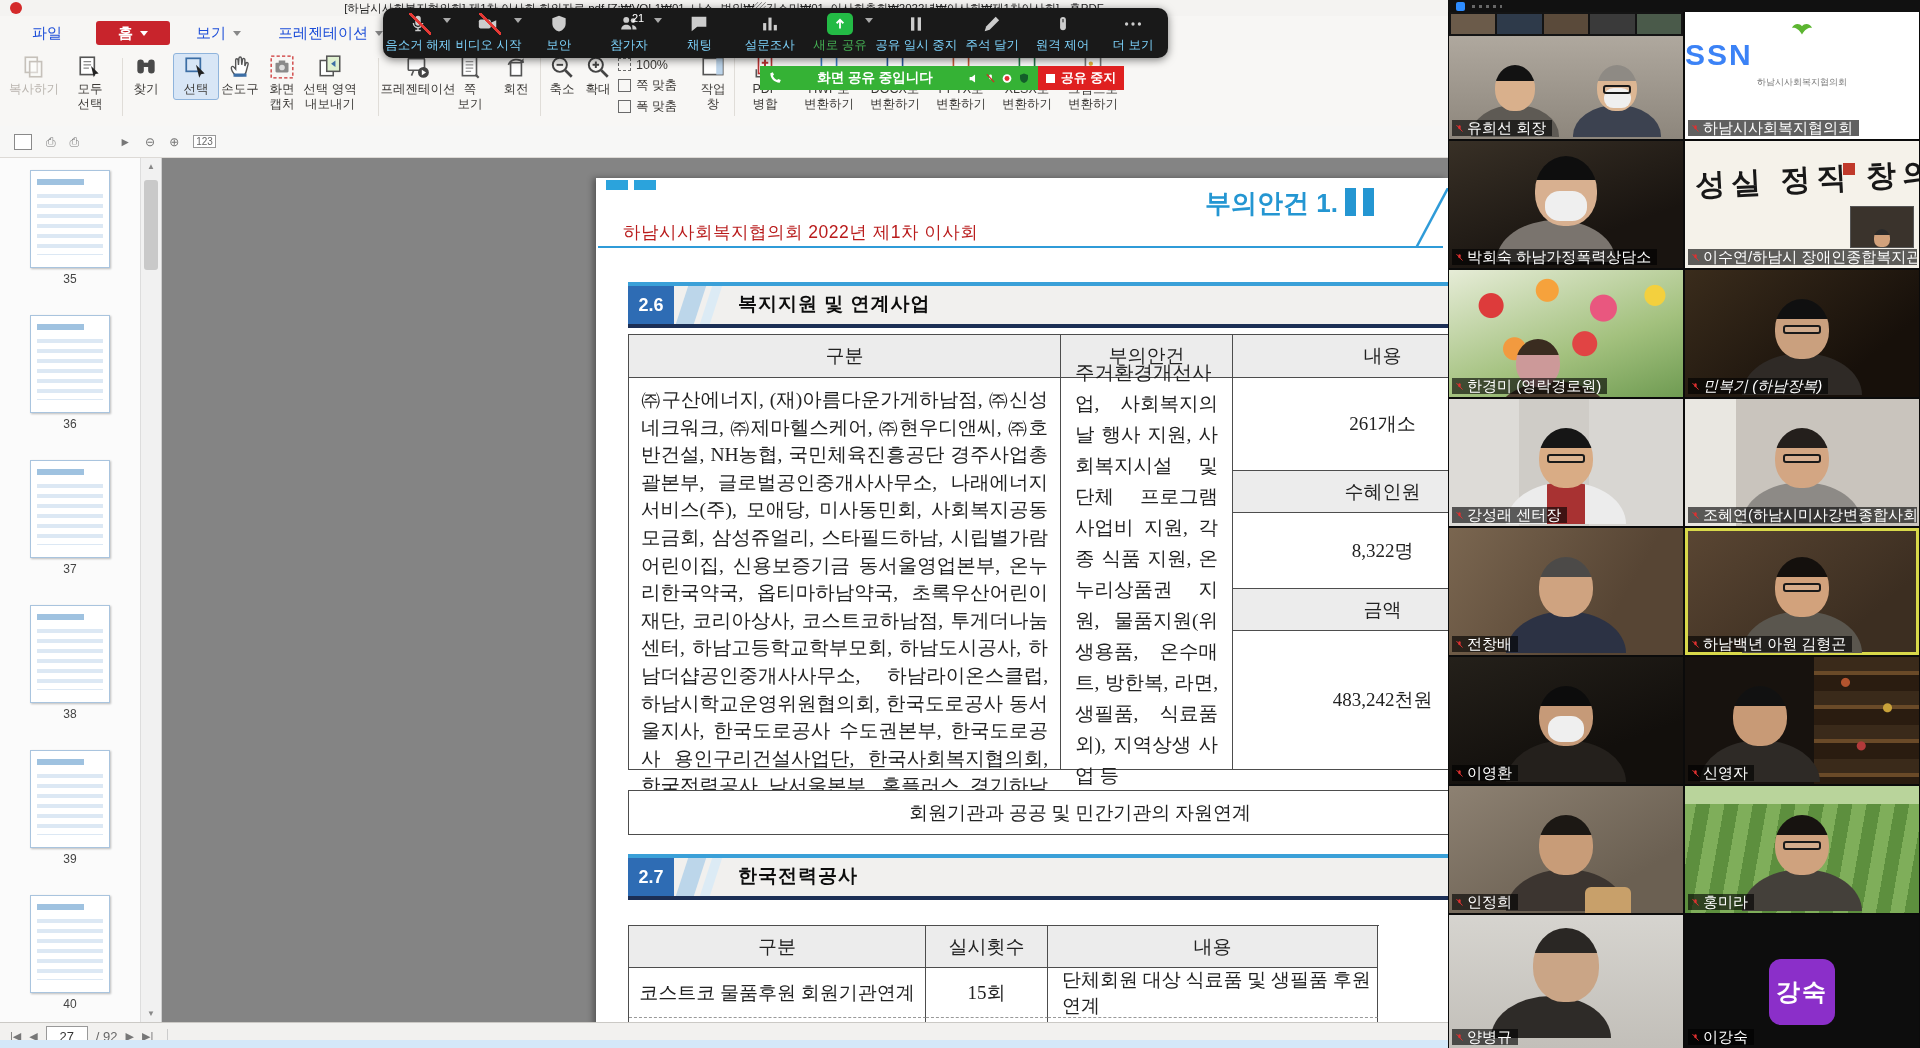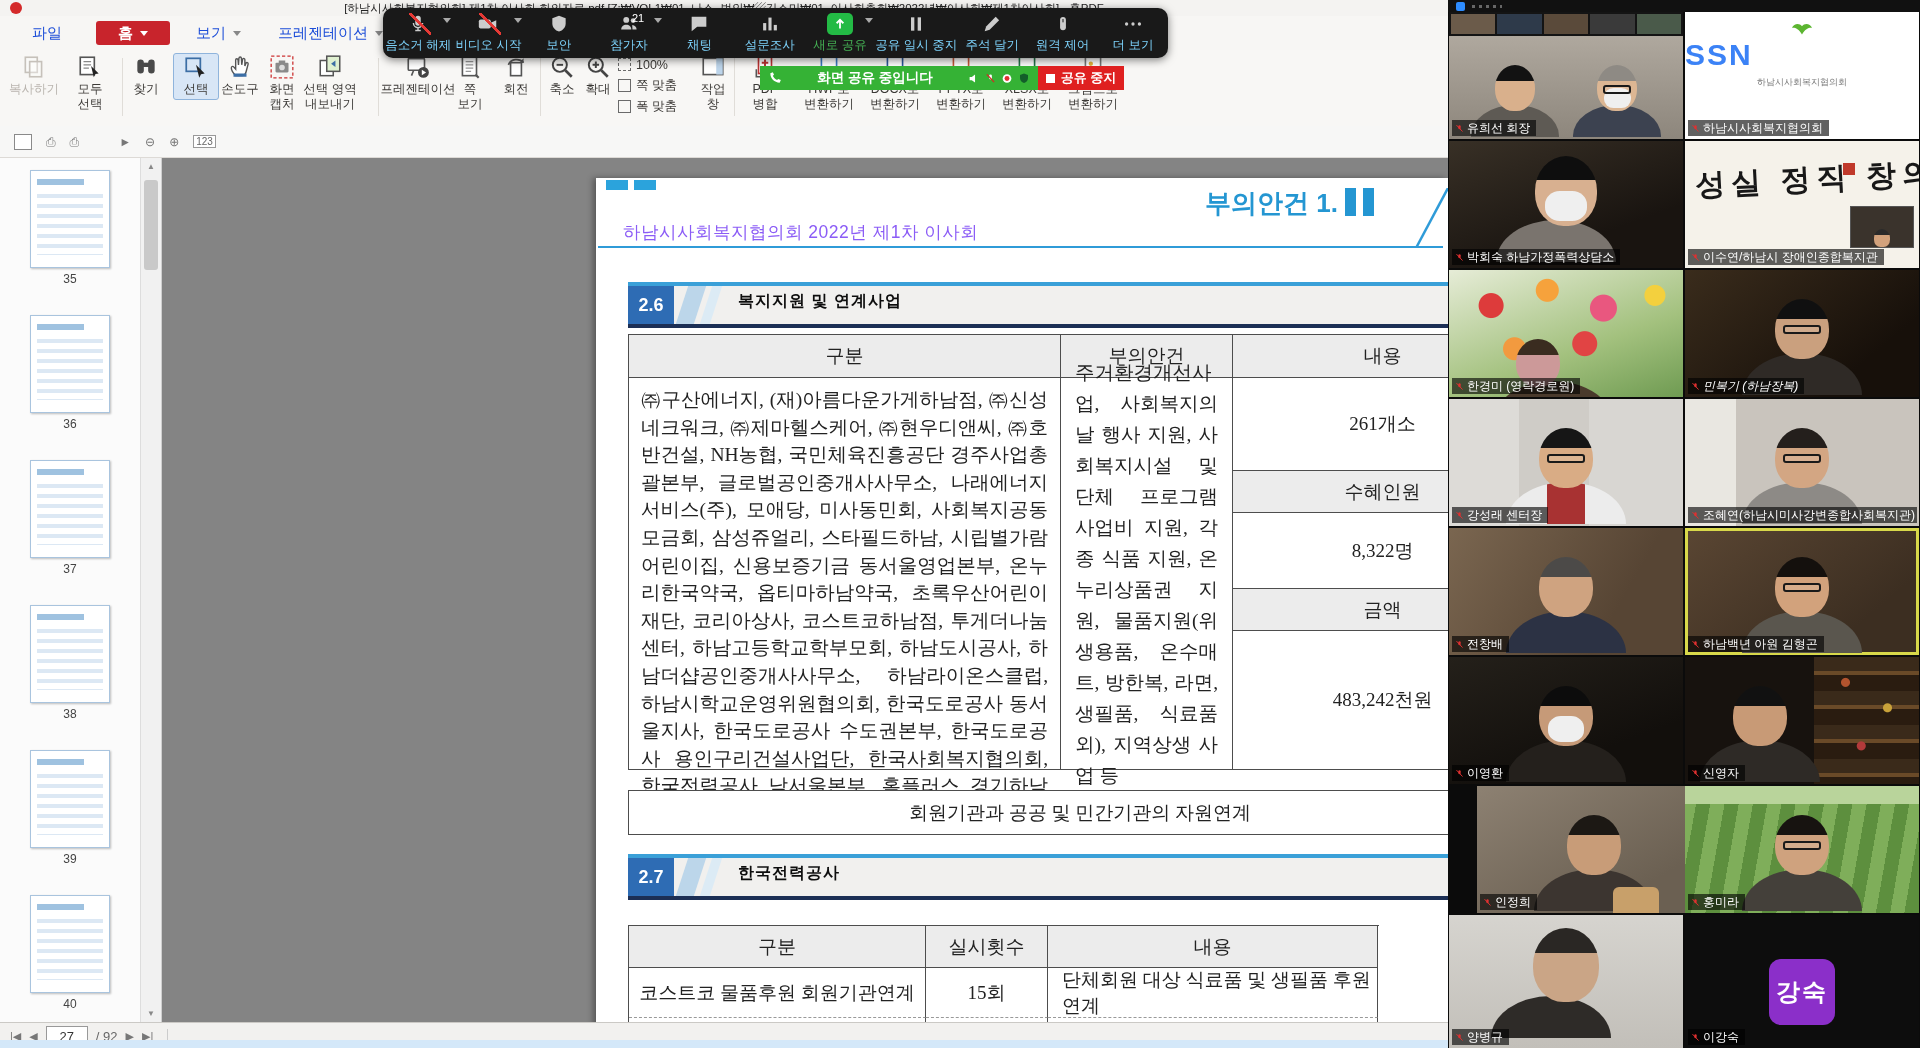--- a/index.html
+++ b/index.html
@@ -40,33 +40,33 @@
   .thumb::after{content:"";position:absolute;left:8%;top:24%;right:8%;bottom:12%;background:repeating-linear-gradient(#dce8f4 0 4px,transparent 4px 10px);}
   .tnum{text-align:center;font-size:12px;color:#444;margin:4px 0 29px 0;}
   .sscroll{position:absolute;left:140px;top:32px;width:22px;height:864px;background:#f1f1f1;border-left:1px solid #ddd;border-right:1px solid #cfcfcf;box-sizing:border-box;}
   .sscroll .arr{position:absolute;left:0;width:100%;text-align:center;font-size:8px;color:#888;}
   .sscroll .sthumb{position:absolute;left:3px;top:22px;width:14px;height:90px;background:#c9c9c9;border-radius:3px;}
   
   .docview{position:absolute;left:163px;top:32px;width:1285px;height:864px;overflow:hidden;}
   .page{position:absolute;left:433px;top:20px;width:852px;height:876px;background:#fff;overflow:hidden;box-shadow:-3px 0 6px rgba(0,0,0,.35);
         font-family:"Liberation Serif","DejaVu Serif",serif;color:#222;}
   .remnant{position:absolute;top:2px;height:10px;background:#2ba3dc;}
-  .doc-sub{position:absolute;left:27px;top:42px;font-size:17.5px;letter-spacing:.5px;color:#8b5cf6;font-family:"Liberation Sans",sans-serif;}
+  .doc-sub{position:absolute;left:27px;top:42px;font-size:17.5px;letter-spacing:.5px;color:#b91c1c;font-family:"Liberation Sans",sans-serif;}
   .doc-underline{position:absolute;left:2px;top:68px;width:845px;height:2px;background:#2f9bd8;}
   .doc-slash{position:absolute;left:818px;top:10px;width:36px;height:60px;}
   .agenda{position:absolute;left:609px;top:8px;font-size:26px;font-weight:bold;color:#2496d2;font-family:"Liberation Sans",sans-serif;white-space:nowrap;}
   .agenda .bar{display:inline-block;width:11px;height:28px;background:#2496d2;margin-left:7px;vertical-align:-4px;}
   .sec{position:absolute;left:0;width:900px;}
   .sec .topline{position:absolute;left:32px;right:0;top:0;height:4px;background:#3aa0d8;}
   .sec .bar{position:absolute;left:32px;right:0;top:4px;height:38px;background:#f1f0ee;}
   .sec .botline{position:absolute;left:32px;right:0;top:42px;height:4px;background:#1c2f55;}
   .sec .badge{position:absolute;left:32px;top:4px;width:46px;height:38px;background:#2e6cb4;color:#fff;font-weight:bold;font-size:18px;line-height:38px;text-align:center;font-family:"Liberation Sans",sans-serif;}
   .sec .st1{position:absolute;left:86px;top:4px;width:18px;height:38px;background:#bcd6ea;transform:skewX(-18deg);}
   .sec .st2{position:absolute;left:110px;top:4px;width:10px;height:38px;background:#dcebf5;transform:skewX(-18deg);}
-  .sec .sectitle{position:absolute;left:142px;top:9px;font-size:16px;font-weight:800;color:#0d0d0d;font-family:"Liberation Sans",sans-serif;letter-spacing:1px;}
+  .sec .sectitle{position:absolute;left:142px;top:9px;font-size:19px;font-weight:800;color:#0d0d0d;font-family:"Liberation Sans",sans-serif;letter-spacing:1px;}
   
   .tbl{position:absolute;left:32px;border-top:1px solid #4d4d4d;border-left:1px solid #4d4d4d;background:#fff;}
   .cell{border-right:1px solid #4d4d4d;border-bottom:1px solid #4d4d4d;box-sizing:border-box;display:flex;align-items:center;justify-content:center;font-size:19px;}
   .hcell{background:#ececec;}
   .t1{top:156px;width:905px;display:grid;grid-template-columns:432px 172px 300px;grid-template-rows:43px 93px 42px 76px 42px 139px;}
   .orgcell{grid-row:2/7;display:block;padding:8px 12px;font-size:19.5px;line-height:27.6px;text-align:justify;}
   .contcell{grid-row:2/7;display:flex;align-items:center;padding:0 14px;font-size:19.5px;line-height:31px;text-align:justify;}
   .footbox{position:absolute;left:32px;top:612px;width:904px;height:45px;border:1px solid #4d4d4d;box-sizing:border-box;display:flex;align-items:center;justify-content:center;font-size:19px;background:#fff;}
   .t2{top:747px;width:750px;display:grid;grid-template-columns:297px 122px 330px;grid-template-rows:42px 50px 39px;}
   .t2 .dash{border-bottom:1px dashed #999;}
@@ -96,21 +96,21 @@
   .bics{display:flex;gap:4px;align-items:center;}
   .stopbtn{position:absolute;left:1038px;top:66px;width:86px;height:24px;background:#df2020;z-index:51;display:flex;align-items:center;justify-content:center;gap:6px;color:#fff;font-size:13px;font-weight:bold;}
   .stopsq{width:9px;height:9px;background:#fff;}
   
   .videopanel{position:absolute;left:1448px;top:0;width:472px;height:1048px;background:#0b0b0b;z-index:60;overflow:hidden;}
   .vphead{position:absolute;left:0;top:0;width:100%;height:12px;background:#111;}
   .vphead .bsq{position:absolute;left:8px;top:2px;width:9px;height:9px;background:#2d8cff;border-radius:2px;}
   .vphead .dots{position:absolute;left:24px;top:5px;width:30px;height:3px;background:repeating-linear-gradient(90deg,#666 0 3px,transparent 3px 7px);}
   .vtile{position:absolute;width:234px;height:127px;background:#222;overflow:hidden;}
   .vtile.active{box-shadow:inset 0 0 0 3px #d8d84a;}
-  .vname{position:absolute;left:3px;bottom:3px;max-width:94%;background:rgba(0,0,0,.62);color:#fff;font-size:12px;line-height:16px;padding:0 6px 0 3px;display:flex;align-items:center;gap:3px;white-space:nowrap;overflow:hidden;}
+  .vname{position:absolute;left:3px;bottom:3px;max-width:94%;background:rgba(0,0,0,.62);color:#fff;font-size:15px;line-height:16px;padding:0 6px 0 3px;display:flex;align-items:center;gap:3px;white-space:nowrap;overflow:hidden;}
   .micoff{flex:0 0 auto;}
   .pers{position:absolute;left:50%;bottom:0;transform:translateX(-50%);width:120px;height:98px;}
   .pers .head{position:relative;width:54px;height:60px;margin:0 auto;border-radius:50% 50% 46% 46%;background:linear-gradient(var(--hair,#1d1d1d) 0 34%,var(--skin,#d8ab85) 34%);}
   .pers .torso{width:120px;height:42px;margin-top:-6px;border-radius:60px 60px 0 0/42px 42px 0 0;background:var(--top,#333);}
   .pers.masked .head::after{content:"";position:absolute;left:16%;right:16%;top:50%;bottom:7%;background:#efefef;border-radius:35%/45%;}
   .pers.glasses .head::before{content:"";position:absolute;left:15%;right:15%;top:44%;height:9px;border:2px solid #1a1a1a;border-radius:3px;box-sizing:border-box;background:rgba(255,255,255,.12);z-index:2;}
   .pers.small{width:88px;height:74px;}
   .pers.small .head{width:40px;height:46px;}
   .pers.small .torso{width:88px;height:32px;}
   
@@ -137,21 +137,21 @@
       linear-gradient(160deg,#e6ecd7,#a3c17e 60%,#6f9b52);}
   .v6{background:linear-gradient(140deg,#3a2c1c,#17100a 75%);font-style:italic;}
   .v7{background:linear-gradient(90deg,#dddbd7 0 30%,#cfccc7 30% 60%,#d8d6d2 60%),#d8d6d2;}
   .v8{background:linear-gradient(90deg,#e9e7e1 0 22%,#c9c4bd 22%);}
   .v9{background:linear-gradient(120deg,#7a6650,#574534 70%);}
   .v10{background:linear-gradient(140deg,#5a4633,#3c2e21 75%);}
   .v11{background:linear-gradient(160deg,#24201a,#120f0c 70%);}
   .v12{background:linear-gradient(90deg,#17120e 0 55%,#2a1c10 55%),#17120e;}
   .v12 .shelf{position:absolute;right:0;top:0;width:45%;height:100%;background:repeating-linear-gradient(#3a2a1a 0 14px,#6a4a28 14px 18px,#2a1c10 18px 34px);}
   .v12 .shelf::after{content:"";position:absolute;inset:0;background:radial-gradient(circle at 30% 20%,#b3542e 0 4px,transparent 5px),radial-gradient(circle at 70% 40%,#c9a23a 0 4px,transparent 5px),radial-gradient(circle at 45% 70%,#b33a3a 0 4px,transparent 5px);}
-  .v13{background:linear-gradient(150deg,#8d8172,#6b6052 75%);margin-left:28px;}
+  .v13{background:linear-gradient(150deg,#8d8172,#6b6052 75%);}
   .basket{position:absolute;left:58%;bottom:0;width:46px;height:26px;background:#c8a06a;border-radius:6px 6px 0 0;}
   .v14{background:linear-gradient(#b9d49b 0 14%,transparent 14%),repeating-linear-gradient(100deg,#7fae5a 0 14px,#5d8f3e 14px 28px);}
   .v15{background:linear-gradient(#d6d4cf,#c2bfb9);}
   .v16{background:#0d0d0d;}
   .avatarbox{position:absolute;left:50%;top:44px;transform:translateX(-50%);width:66px;height:66px;border-radius:12px;background:#8b2fc9;display:flex;align-items:center;justify-content:center;color:#fff;font-size:24px;font-weight:bold;letter-spacing:2px;}
   
   .v1 .pa{--hair:#121212;--skin:#d9b08c;--top:#5e5a54;left:28%;}
   .v1 .pb{--hair:#8e8a84;--skin:#dcb693;--top:#3c4250;left:72%;}
   .v3 .pers{--hair:#0e0e0e;--skin:#d8b090;--top:#7a746e;width:140px;height:112px;}
   .v3 .pers .head{width:62px;height:70px;}

